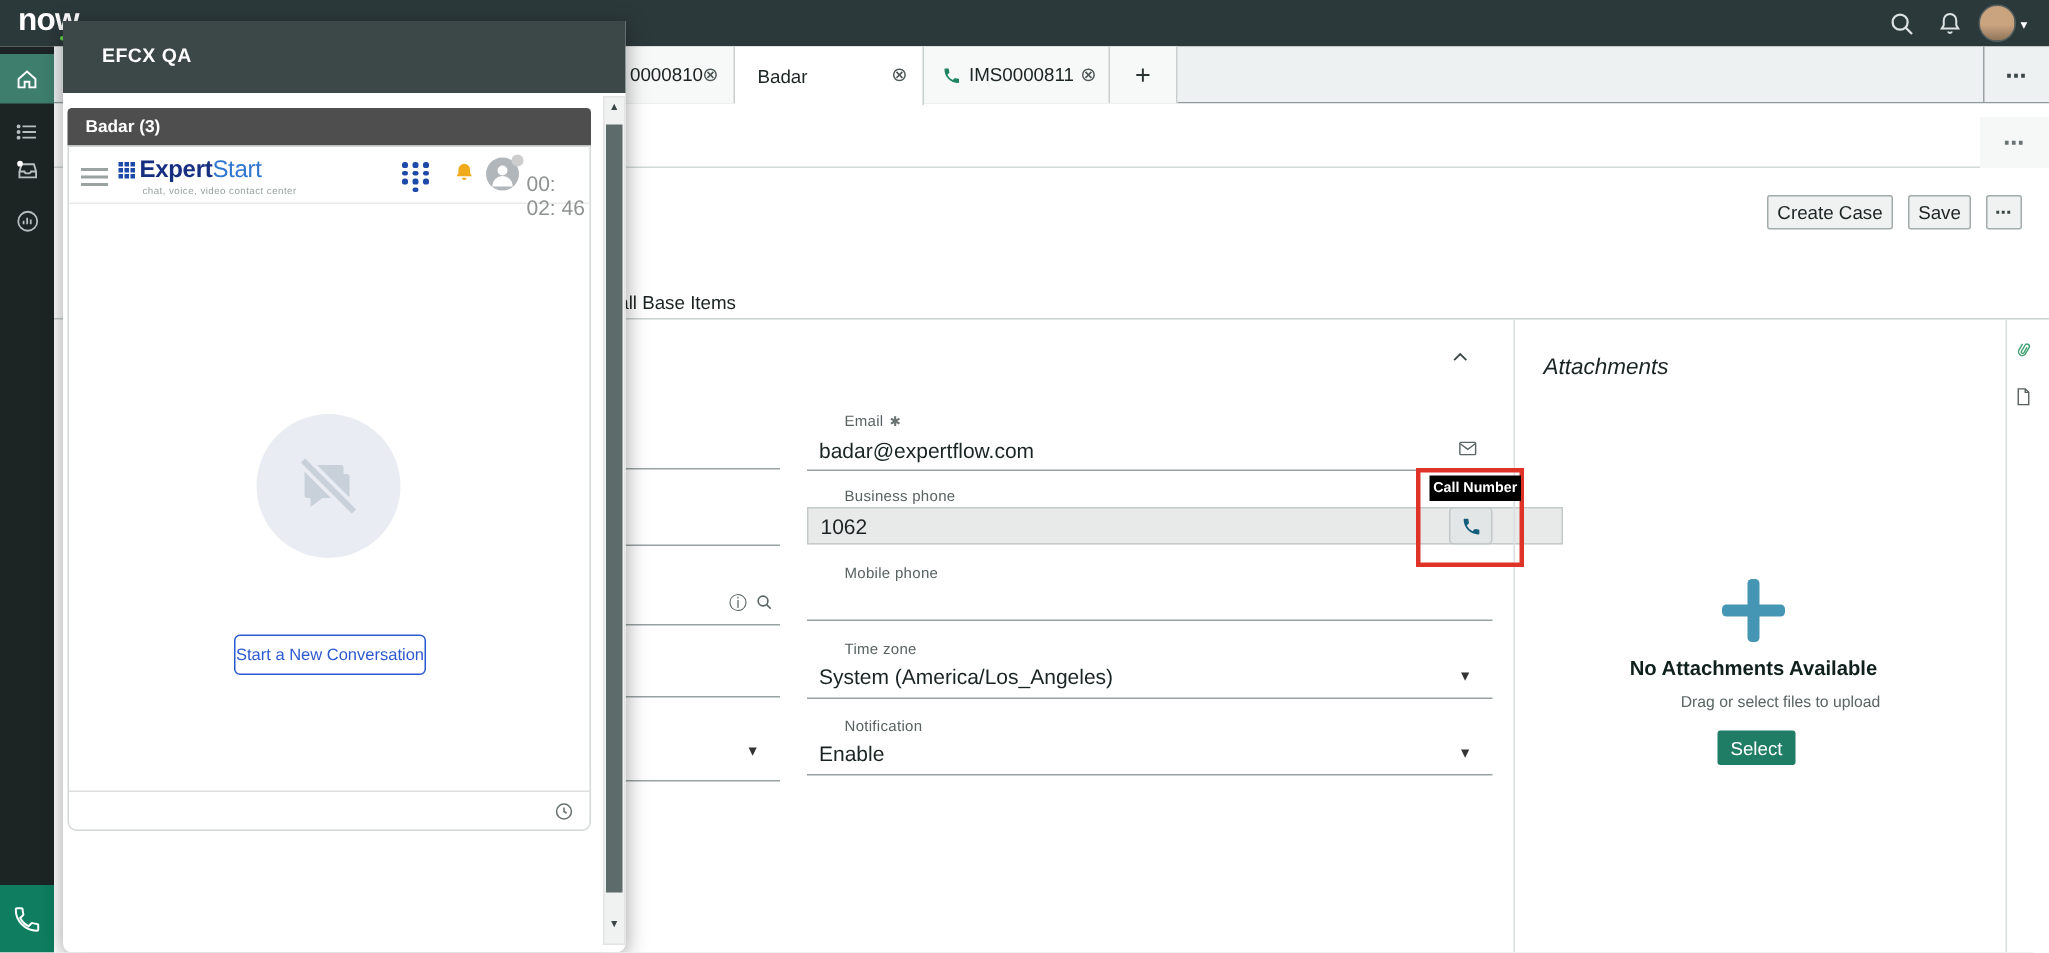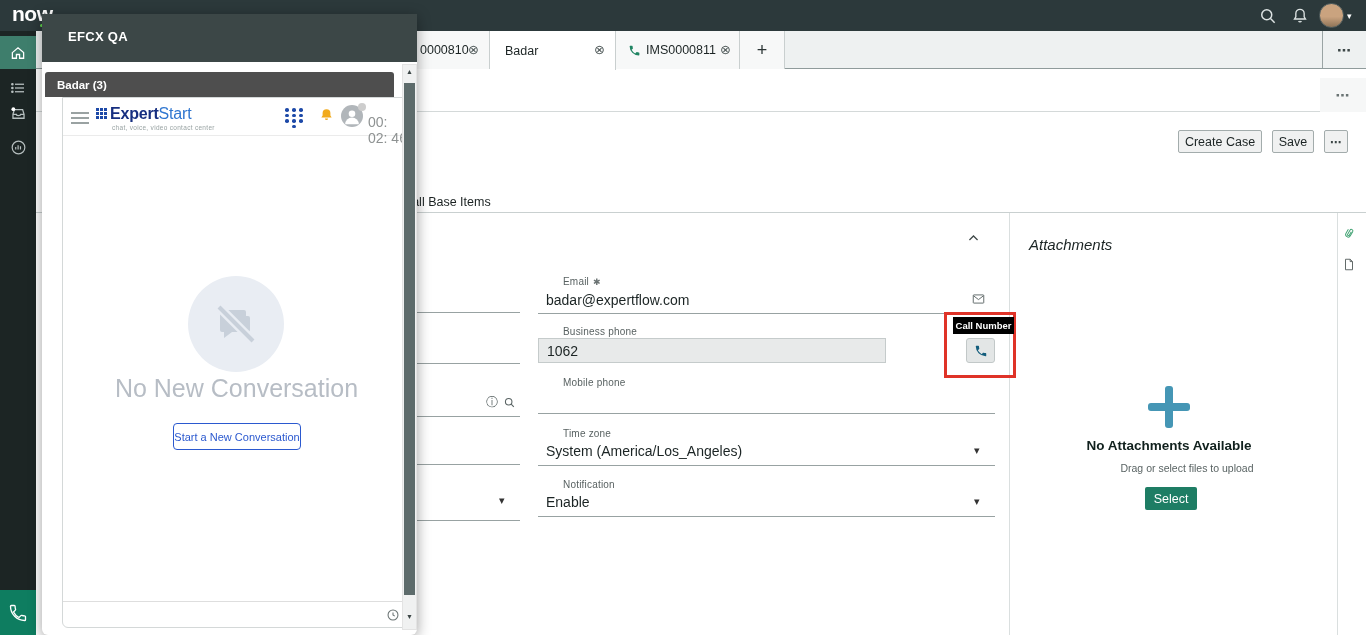--- a/index.html
+++ b/index.html
@@ -43,21 +43,21 @@
 
   .rec-tab{left:392px;top:195px;font-size:12.5px;color:#1b2222;}
   .rule{background:#c9d0d0;}
   .vline{background:#dadfdf;}
   .fline{background:#98a2a2;height:1px;}
 
   
   .flabel{font-size:10px;color:#596262;letter-spacing:.2px;padding-left:23px;}
   .fval{font-size:14px;color:#1b2424;}
   .req{font-size:9px;color:#6a7272;margin-left:4px;}
-  .busbox{left:538px;top:338px;width:348px;height:25px;background:#e8eaea;border:1px solid #c5cbcb;
+  .busbox{left:538px;top:338px;width:504px;height:25px;background:#e8eaea;border:1px solid #c5cbcb;
           font-size:14px;display:flex;align-items:center;padding-left:8px;}
   .callbtn{left:966px;top:338px;width:29px;height:25px;background:#e3e6e6;border:1px solid #c2c8c8;border-radius:3px;}
   .fcaret{font-size:11px;color:#333;}
 
   
   .att-title{font-size:15px;color:#1b2424;}
   .plus-wrap{left:1148px;top:386px;width:42px;height:42px;}
   .plus-bar{position:absolute;background:#4596b5;border-radius:3px;}
   .att-empty{left:1009px;top:438px;width:320px;text-align:center;font-size:13.5px;font-weight:700;color:#10201d;}
   .att-hint{left:1009px;top:462px;width:320px;text-align:center;font-size:10.5px;color:#5a6464;padding-left:36px;}
@@ -69,21 +69,21 @@
   .tooltip{left:953px;top:317px;width:61px;height:17px;background:#000;color:#fff;font-size:9.5px;
            font-weight:700;z-index:21;}
 
   
   .overlay{left:42px;top:14px;width:375px;height:621px;background:#fff;z-index:50;
            box-shadow:0 3px 14px rgba(0,0,0,.38);border-radius:0 0 6px 6px;}
   .ov-head{left:0;top:0;width:375px;height:48px;background:#3c4747;}
   .ov-title{left:26px;top:15px;font-size:13px;font-weight:700;color:#fff;letter-spacing:.3px;}
   .badar-bar{left:3px;top:58px;width:349px;height:25px;background:#4e4e4e;border-radius:3px 3px 0 0;
              color:#fff;font-size:11.5px;font-weight:700;display:flex;align-items:center;padding-left:12px;}
-  .widget{left:20px;top:83px;width:349px;height:531px;background:#fff;border:1px solid #d4d8d8;border-radius:0 0 6px 6px;}
+  .widget{left:3px;top:83px;width:349px;height:457px;background:#fff;border:1px solid #d4d8d8;border-radius:0 0 6px 6px;}
   .w-head{left:0;top:0;width:347px;height:38px;border-bottom:1px solid #ebebeb;}
   .burger span{display:block;width:18px;height:2px;background:#9aa2a2;margin-bottom:3px;}
   .efgrid{display:grid;grid-template-columns:repeat(3,3px);grid-gap:1px;}
   .efgrid i{width:3px;height:3px;background:#1d49a8;}
   .brand-b{font-size:16px;font-weight:800;color:#172f80;letter-spacing:-.2px;}
   .brand-l{font-size:16px;font-weight:400;color:#2f76d0;letter-spacing:-.2px;}
   .tagline{font-size:6.5px;color:#99a3a3;letter-spacing:.3px;}
   .dialpad{display:grid;grid-template-columns:repeat(3,3.5px);grid-gap:2px 3.5px;}
   .dialpad i{width:3.5px;height:3.5px;border-radius:50%;background:#1d49a8;}
   .dialpad i.blank{background:transparent;}
@@ -342,21 +342,20 @@
       </div>
 
       <div class="abs empty-circle ctr">
         <svg width="48" height="48" viewBox="0 0 24 24">
           <path d="M5 5h11a1 1 0 0 1 1 1v9a1 1 0 0 1-1 1h-6l-4 3v-3H5a1 1 0 0 1-1-1V6a1 1 0 0 1 1-1z" fill="#c8d0da"></path>
           <rect x="13" y="8" width="6" height="8" rx="1" fill="#c8d0da"></rect>
           <line x1="3.5" y1="3.5" x2="20.5" y2="20.5" stroke="#e9edf3" stroke-width="4.5"></line>
           <line x1="3.5" y1="3.5" x2="20.5" y2="20.5" stroke="#c8d0da" stroke-width="2"></line>
         </svg>
       </div>
-      <div class="abs empty-msg">No New Conversation</div>
       <div class="abs start-btn ctr">Start a New Conversation</div>
 
       <div class="abs w-footer">
         <div class="abs" style="right:10px;top:6px;">
           <svg width="14" height="14" viewBox="0 0 24 24" fill="none" stroke="#6a7373" stroke-width="1.8">
             <circle cx="12" cy="12" r="8.5"></circle>
               <path d="M12 7.5V12l3 2"></path>
           </svg>
         </div>
       </div>

